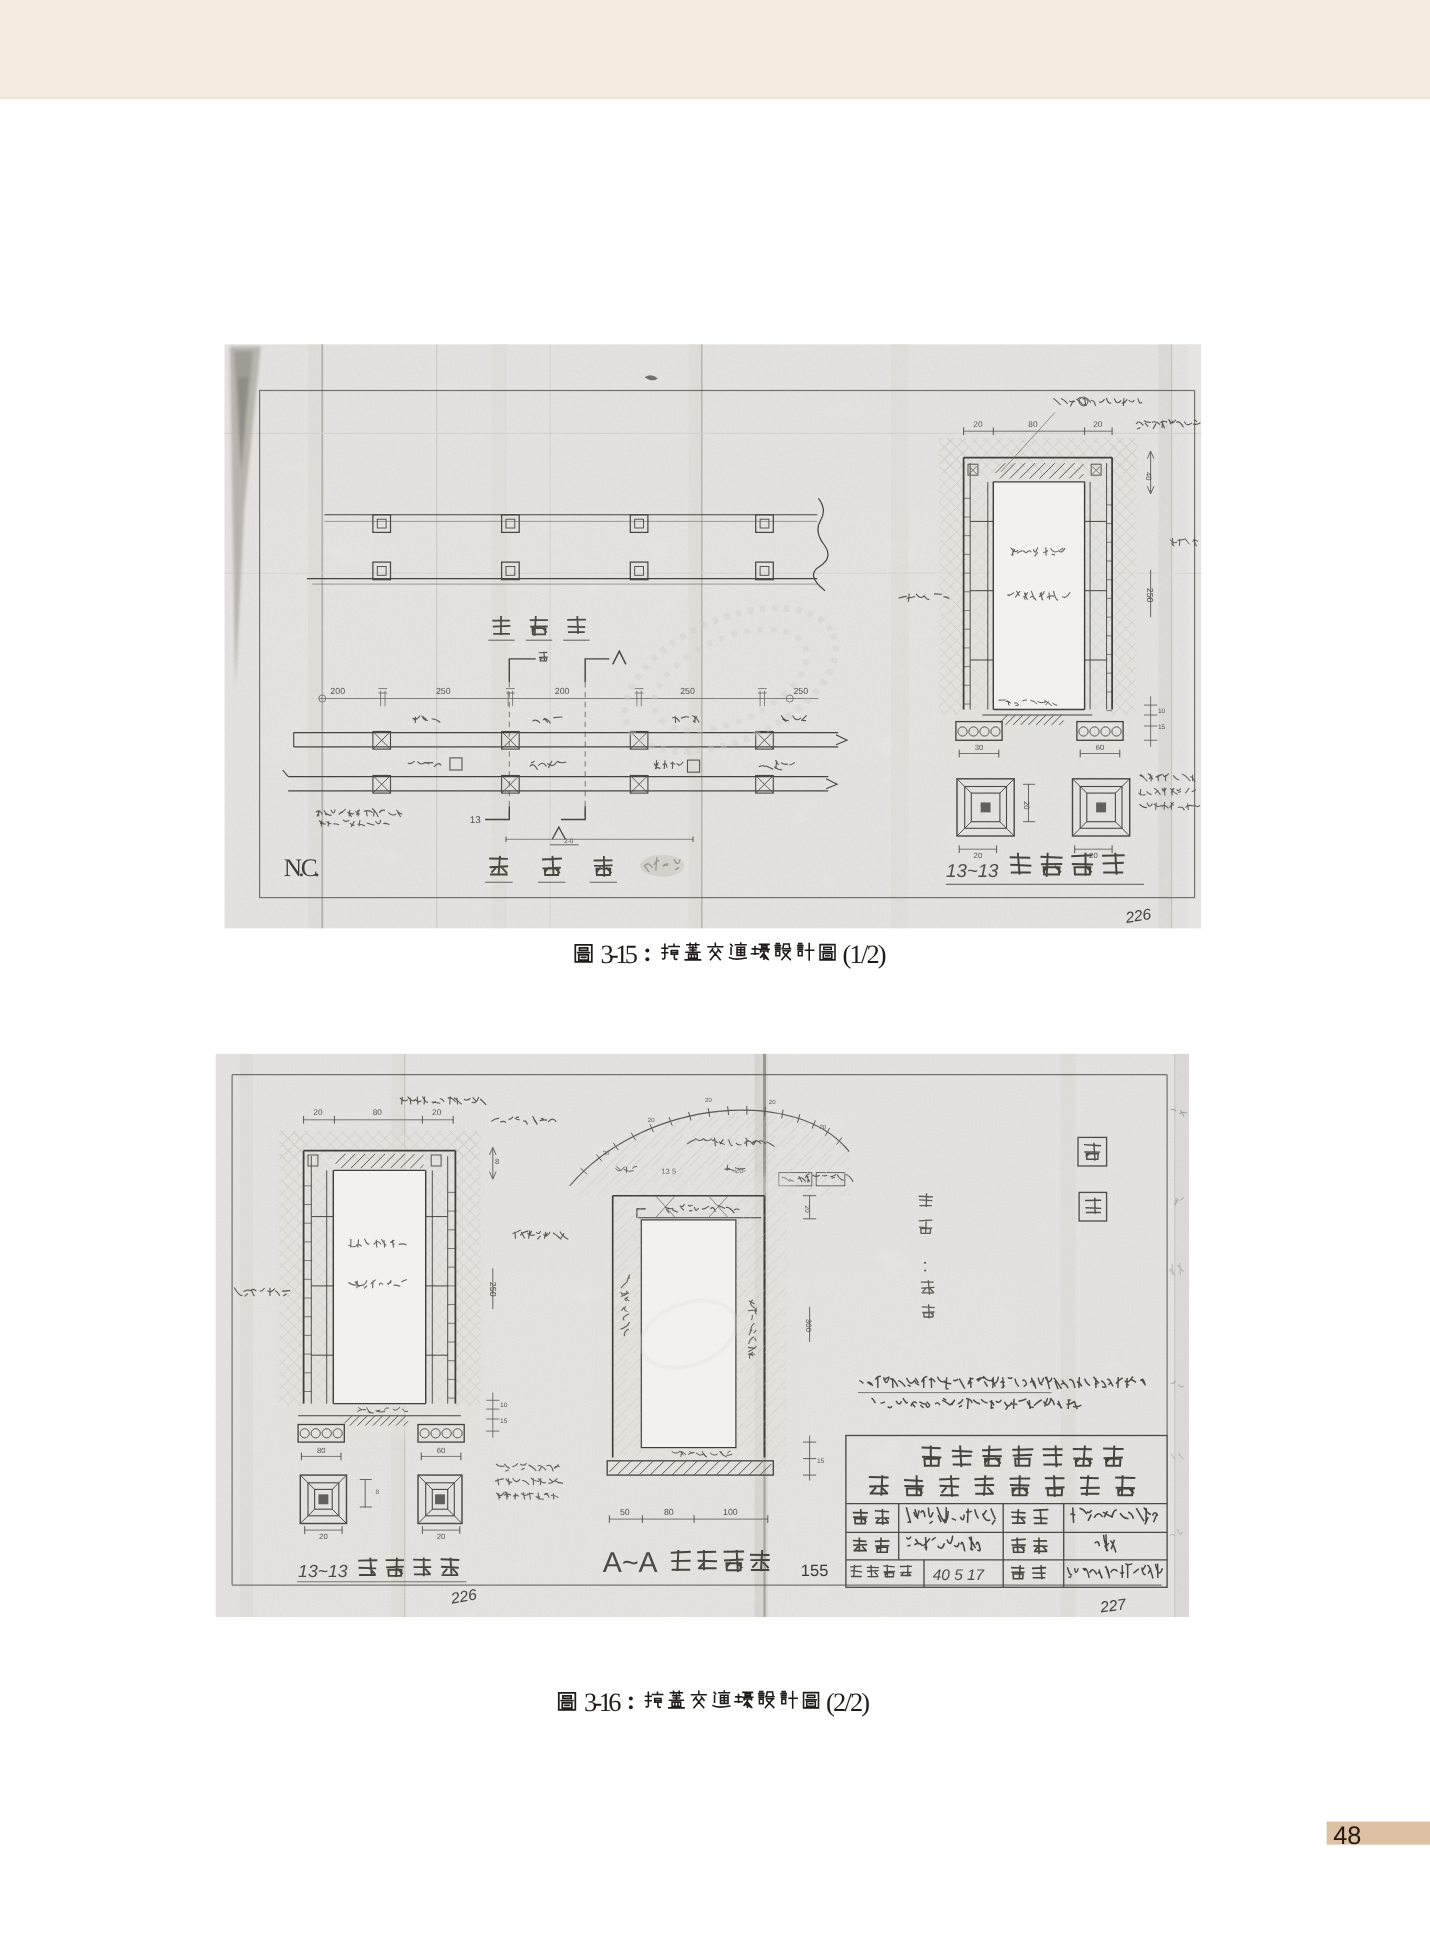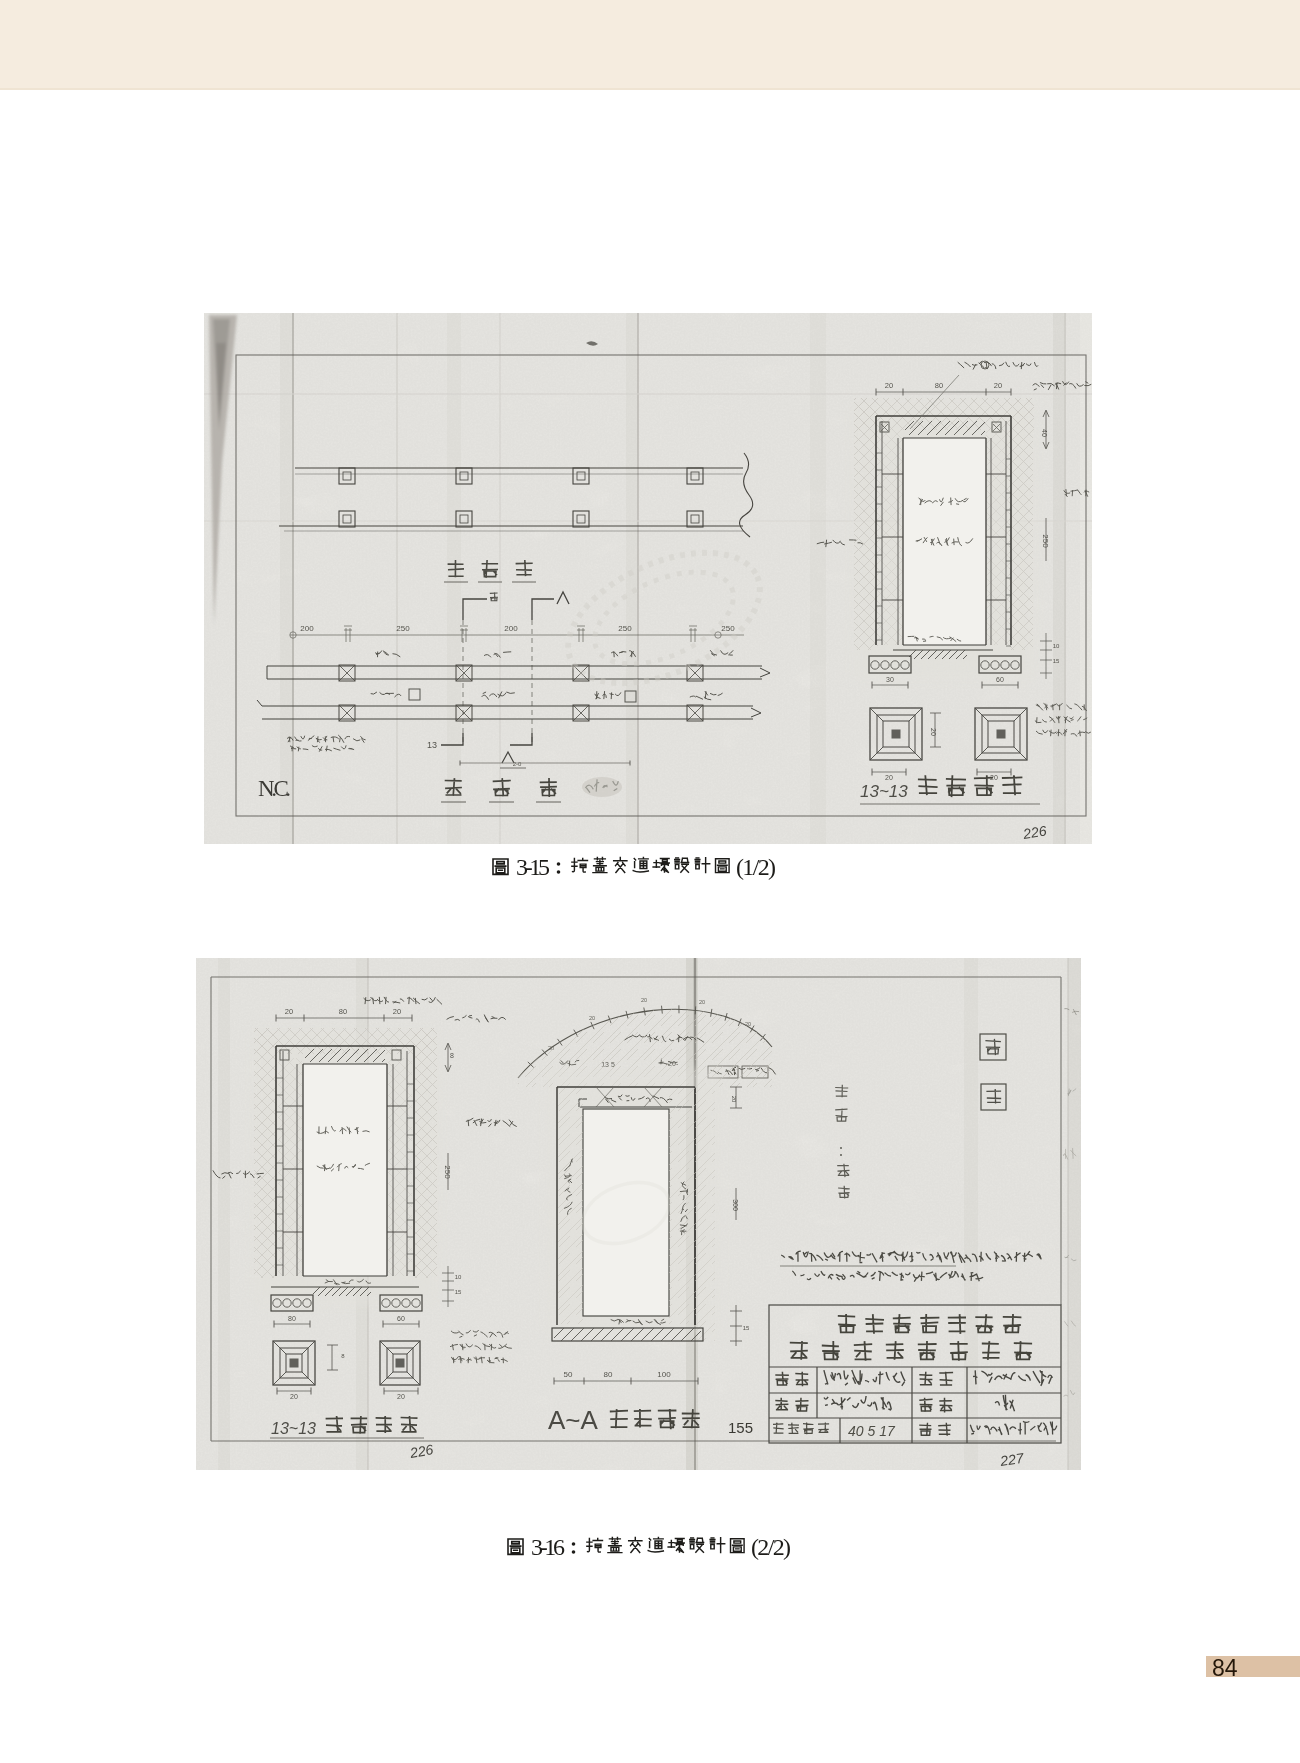--- a/index.html
+++ b/index.html
@@ -384,21 +384,21 @@
       <path d="M832.0,418.0 Q834.1,421.0 838.7,421.2 M838.7,416.8 Q840.8,422.5 843.7,417.4 M844.9,417.7 Q849.4,422.1 852.4,418.8 M847.1,416.6 L846.6,423.2 M852.5,420.7 Q854.0,417.0 858.3,421.8 M854.7,416.2 L854.3,423.2 M859.1,421.2 Q861.2,418.2 863.0,416.1 M860.1,416.5 L863.0,419.2 M861.2,417.2 L860.9,423.2 M866.8,421.1 Q871.0,419.5 872.8,423.5 M873.6,421.1 Q876.1,418.1 881.1,419.7 M875.7,417.5 L876.3,423.2 M881.2,418.5 Q884.6,421.7 886.8,419.1" fill="none" stroke="#605f58" stroke-width="1.0"></path>
       <text x="656" y="484" font-family="Liberation Sans, sans-serif" font-size="17" fill="#4e4d47" font-style="italic">13~13</text>
       <path d="M713.9,466.3 L732.6,466.8 M721.3,462.2 L722.9,482.1 M714.4,473.1 L733.6,474.1 M714.9,480.2 L733.1,480.2" fill="none" stroke="#45443d" stroke-width="1.8"></path>
       <path d="M741.9,465.9 L762.0,466.7 M748.4,462.2 L747.5,484.1 M742.4,472.7 L761.6,472.5 M744.8,475.4 L759.2,475.4 L758.7,482.1 L745.3,482.1 Z M754.9,474.2 L760.4,480.2 M749.1,474.2 L744.3,479.7" fill="none" stroke="#45443d" stroke-width="1.8"></path>
       <path d="M769.9,465.4 L789.0,464.6 M782.8,462.2 L782.9,483.1 M770.4,472.4 L789.6,472.9 M772.8,475.4 L787.2,475.4 L786.7,482.1 L773.3,482.1 Z M782.9,474.2 L788.4,480.2" fill="none" stroke="#45443d" stroke-width="1.8"></path>
       <path d="M797.9,465.0 L818.4,464.4 M809.9,462.2 L811.1,482.2 M798.4,472.0 L817.6,471.3 M798.9,480.2 L817.1,480.2" fill="none" stroke="#45443d" stroke-width="1.8"></path>
       <line x1="656" y1="491" x2="836" y2="491" stroke="#5a5953" stroke-width="1" opacity="0.8"></line>
       <text x="820" y="526" font-family="Liberation Sans, sans-serif" font-size="14" fill="#45443f" font-style="italic" transform="rotate(-9 820 526)">226</text>
 </svg></div>
 
-<div class="abs" style="left:490px;top:853px;width:300px;height:28px;text-align:right;">
+<div class="abs" style="left:520px;top:853px;width:300px;height:28px;text-align:right;">
 <svg width="300" height="28" viewBox="0 0 300 28">
 <use href="#g_tu" x="0" y="3" width="21" height="21"></use>
       <text x="26" y="22" font-family="Liberation Serif, serif" font-size="24" fill="#1d1c19" textLength="34">3-15</text>
       <circle cx="68.5" cy="11" r="1.8" fill="#1d1c19"></circle>
       <circle cx="68.5" cy="19" r="1.8" fill="#1d1c19"></circle>
       <use href="#g_yan" x="80.0" y="3" width="19" height="19"></use>
       <use href="#g_gai" x="100.4" y="3" width="19" height="19"></use>
       <use href="#g_jiao" x="120.8" y="3" width="19" height="19"></use>
       <use href="#g_tong" x="141.2" y="3" width="19" height="19"></use>
       <use href="#g_hao" x="161.6" y="3" width="19" height="19"></use>
@@ -836,13 +836,13 @@
       <use href="#g_tong" x="141.2" y="3" width="19" height="19"></use>
       <use href="#g_hao" x="161.6" y="3" width="19" height="19"></use>
       <use href="#g_she" x="182.0" y="3" width="19" height="19"></use>
       <use href="#g_ji" x="202.39999999999998" y="3" width="19" height="19"></use>
       <use href="#g_tu" x="222.79999999999998" y="3" width="19" height="19"></use>
       <text x="246" y="22" font-family="Liberation Serif, serif" font-size="24" fill="#1d1c19" textLength="40">(2/2)</text>
 </svg></div>
 
 <div class="abs" style="left:1206px;top:1656px;width:94px;height:21px;background:#ddc1a5;"></div>
 
-<div class="abs" style="left:1212px;top:1655px;width:60px;height:22px;font-family:'Liberation Sans',sans-serif;font-size:23px;color:#241709;">84</div>
+<div class="abs" style="left:1212px;top:1655px;width:60px;height:22px;font-family:'Liberation Sans',sans-serif;font-size:23px;color:#241709;">48</div>
 
 </body></html>

